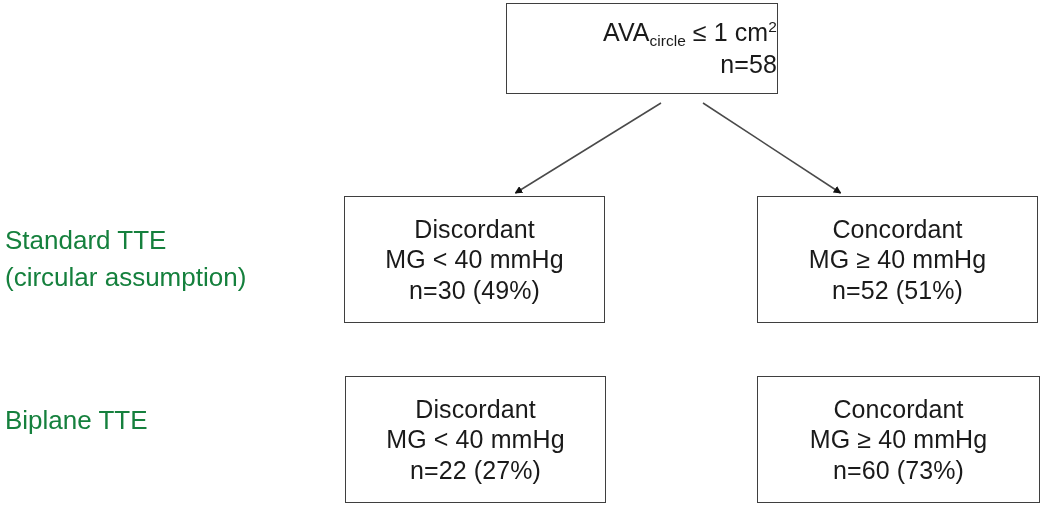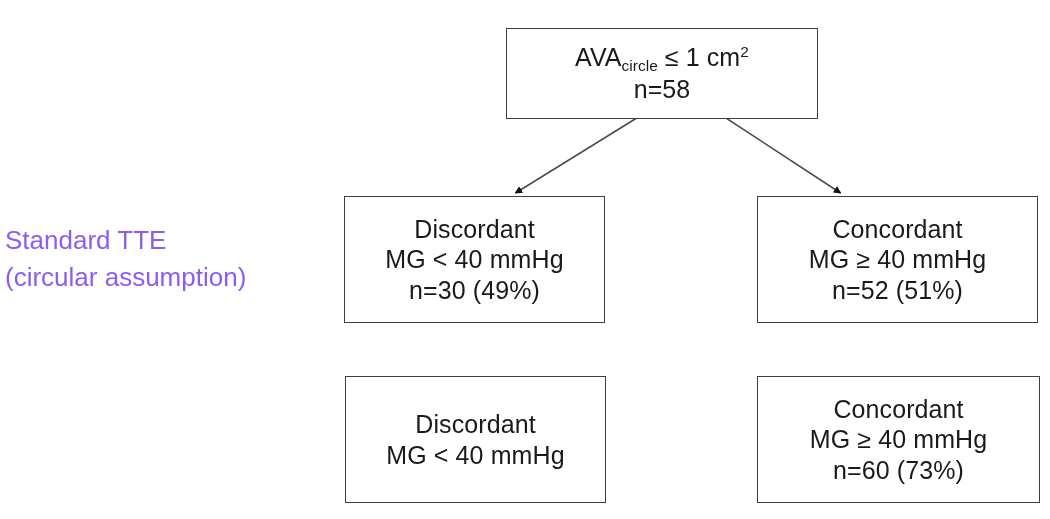--- a/index.html
+++ b/index.html
@@ -65,23 +65,24 @@
   sup {
     font-size: 0.62em;
     vertical-align: baseline;
     position: relative;
     top: -0.62em;
   }
 
   
   #box-root {
     left: 506px;
-    top: 28px;
-    width: 312px;
+    top: 3px;
+    width: 272px;
     height: 91px;
+    align-items: flex-end;
   }
   #box-standard-discordant {
     left: 344px;
     top: 196px;
     width: 261px;
     height: 127px;
   }
   #box-standard-concordant {
     left: 757px;
     top: 196px;
@@ -99,21 +100,21 @@
     top: 376px;
     width: 283px;
     height: 127px;
   }
 
   
   .row-label {
     position: absolute;
     font-size: 26px;
     line-height: 1.42;
-    color: #8b5cf6;
+    color: #15803d;
     white-space: nowrap;
     text-align: left;
   }
   #label-standard {
     left: 5px;
     top: 222px;
   }
   #label-biplane {
     left: 5px;
     top: 402px;
@@ -150,29 +151,31 @@
 
   <div class="flow-box" id="box-standard-concordant">
     <span class="line tight">Concordant</span>
     <span class="line tight">MG ≥ 40 mmHg</span>
     <span class="line tight"><span>n=52 (</span><span>51%</span><span>)</span></span>
   </div>
 
   <div class="flow-box" id="box-biplane-discordant">
     <span class="line tight">Discordant</span>
     <span class="line tight">MG &lt; 40 mmHg</span>
+    <span class="line tight"><span>n=22 (</span><b>27%</b><span>)</span></span>
   </div>
 
   <div class="flow-box" id="box-biplane-concordant">
     <span class="line tight">Concordant</span>
     <span class="line tight">MG ≥ 40 mmHg</span>
     <span class="line tight"><span>n=60 (</span><span>73%</span><span>)</span></span>
   </div>
 
   <div class="row-label" id="label-standard">
     <span class="line">Standard TTE</span>
     <span class="line">(circular assumption)</span>
   </div>
 
   <div class="row-label" id="label-biplane">
+    <span class="line">Biplane TTE</span>
   </div>
 
 </div>
 
 </body></html>

